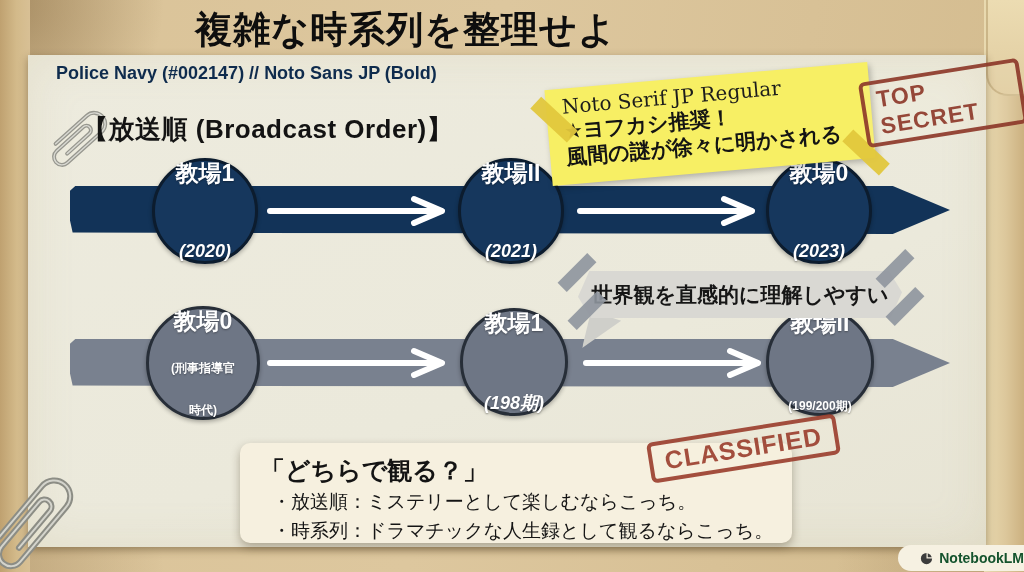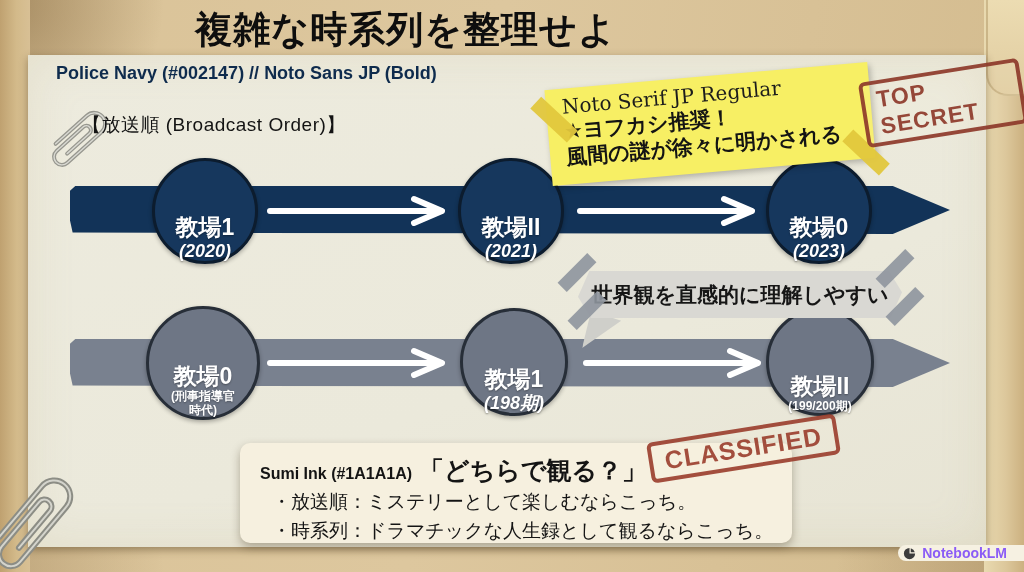--- a/index.html
+++ b/index.html
@@ -18,29 +18,29 @@
     background:linear-gradient(90deg,#e9dab0 0%,#dcc79b 55%,#ccb180 100%); }
   .folder-tab { position:absolute; left:986px; top:0; width:38px; height:96px;
     border-left:2px solid rgba(150,120,70,.35); border-bottom:2px solid rgba(150,120,70,.35);
     border-radius:0 0 0 22px; background:linear-gradient(180deg,#ecdcb2,#e0cca0); }
   .paper { position:absolute; left:28px; top:55px; width:958px; height:492px;
     background:linear-gradient(160deg,#edebde 0%,#ebe9db 60%,#e7e4d4 100%);
     box-shadow:0 3px 8px rgba(70,50,20,.45), inset 0 0 46px rgba(190,170,120,.18); }
   .page-title { position:absolute; left:0; top:5px; width:812px; text-align:center;
     font-size:37px; font-weight:800; color:#0e0e0e; letter-spacing:1px; }
   .font-label { position:absolute; left:56px; top:63px; font-size:18px; font-weight:700; color:#0e2b4d; }
-  .section-heading { position:absolute; font-size:19px; font-weight:400; color:#131313; letter-spacing:.5px; }
+  .section-heading { position:absolute; font-size:26px; font-weight:700; color:#131313; letter-spacing:.5px; }
   #heading-broadcast { left:82px; top:112px; }
   #heading-chronology { left:82px; top:271px; }
   .tl-bar { position:absolute; left:70px; width:880px; height:48px;
     clip-path:polygon(0% 10%, .6% 0%, 93.5% 0%, 100% 50%, 93.5% 100%, .3% 97%, 0% 72%); }
   #bar-broadcast { top:186px; background:#123358; }
   #bar-chronology { top:339px; background:#79818f; }
   .node { position:absolute; border-radius:50%; display:flex; flex-direction:column;
-    align-items:center; justify-content:flex-end; color:#fff; text-align:center; line-height:1.12;
+    align-items:center; justify-content:space-between; color:#fff; text-align:center; line-height:1.12;
     text-shadow:0 1px 2px rgba(0,0,0,.35); }
   .node .t { font-size:23px; font-weight:800; }
   .node .s { font-size:18px; font-weight:700;font-style:italic; }
   .node .s2 { font-size:12px; font-weight:700; }
   .node.navy { background:#16375d; border:3px solid #0c1c2e; box-shadow:0 2px 4px rgba(0,0,0,.3); }
   .node.gray { background:#6e7685; border:3px solid #272e38; box-shadow:0 2px 4px rgba(0,0,0,.3); }
   .arrow { position:absolute; width:190px; height:32px; }
   .sticky-note { position:absolute; left:548px; top:76px; width:324px; height:96px;
     background:#f7ef64; transform:rotate(-5deg); padding:6px 12px 6px 16px;
     box-shadow:2px 3px 6px rgba(0,0,0,.25); }
@@ -60,23 +60,23 @@
     font-size:21px; font-weight:800; color:#161616; }
   .bubble-tail { position:absolute; left:584px; top:312px; width:36px; height:38px;
     background:#cfcfca; clip-path:polygon(0 100%, 14% 0, 100% 18%); transform:rotate(6deg); }
   .bottom-box { position:absolute; left:240px; top:443px; width:552px; height:100px;
     background:#f6f0df; border-radius:10px; box-shadow:0 4px 10px rgba(60,45,20,.35);
     padding:11px 16px 8px 20px; color:#141414; }
   .bottom-box .row1 { display:flex; align-items:baseline; gap:7px; margin-bottom:1px; }
   .bottom-box .lbl { font-size:16px; font-weight:700; }
   .bottom-box .q { font-size:25px; font-weight:800; }
   .bottom-box .bullet { font-size:19px; font-weight:400; line-height:1.5; padding-left:12px; }
-  .brand-pill { position:absolute; left:898px; top:545px; width:126px; height:16px;
+  .brand-pill { position:absolute; left:898px; top:545px; width:126px; height:26px;
     background:#f6f1e2; border-radius:13px 0 0 13px; display:flex; align-items:center;
-    justify-content:flex-end; gap:5px; padding-right:17px; font-size:14px; font-weight:700; color:#8b5cf6; }
+    justify-content:flex-end; gap:5px; padding-right:0; font-size:14px; font-weight:700; color:#14532d; }
   svg.clip { position:absolute; overflow:visible; }
 </style>
 </head>
 <body>
 
 <div id="app">
 
   <div class="folder-edge-left"></div>
   <div class="folder-edge-right"></div>
   <div class="folder-tab"></div>
@@ -164,21 +164,20 @@
 
   <div class="bubble-tail"></div>
   <div class="bubble">世界観を直感的に理解しやすい</div>
   <div class="tape-g" style="left:556px; top:266px; transform:rotate(-45deg);"></div>
   <div class="tape-g" style="left:566px; top:304px; transform:rotate(-45deg);"></div>
   <div class="tape-g" style="left:874px; top:262px; transform:rotate(-45deg);"></div>
   <div class="tape-g" style="left:884px; top:300px; transform:rotate(-45deg);"></div>
 
   <div class="bottom-box">
     <div class="row1">
-      <span class="lbl">Sumi Ink (#1A1A1A)</span>
       <span class="q">「どちらで観る？」</span>
     </div>
     <div class="bullet">・放送順：ミステリーとして楽しむならこっち。</div>
     <div class="bullet">・時系列：ドラマチックな人生録として観るならこっち。</div>
   </div>
 
   <div class="stamp" id="stamp-classified">CLASSIFIED</div>
 
   <div class="brand-pill">
     <svg width="15" height="15" viewBox="0 0 24 24">

